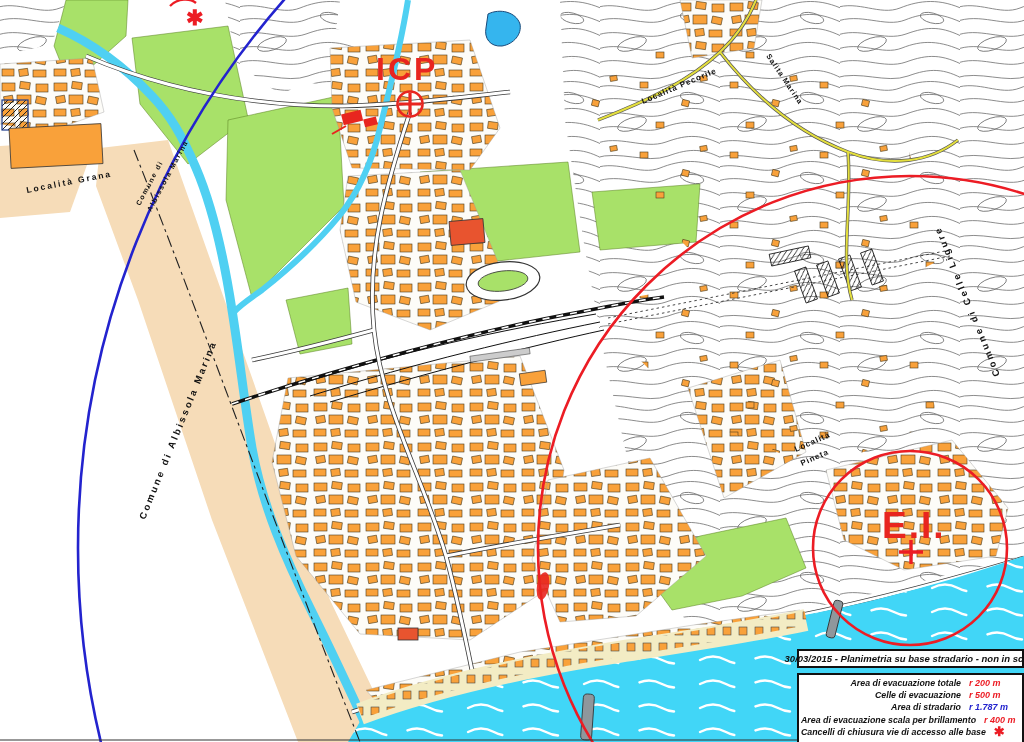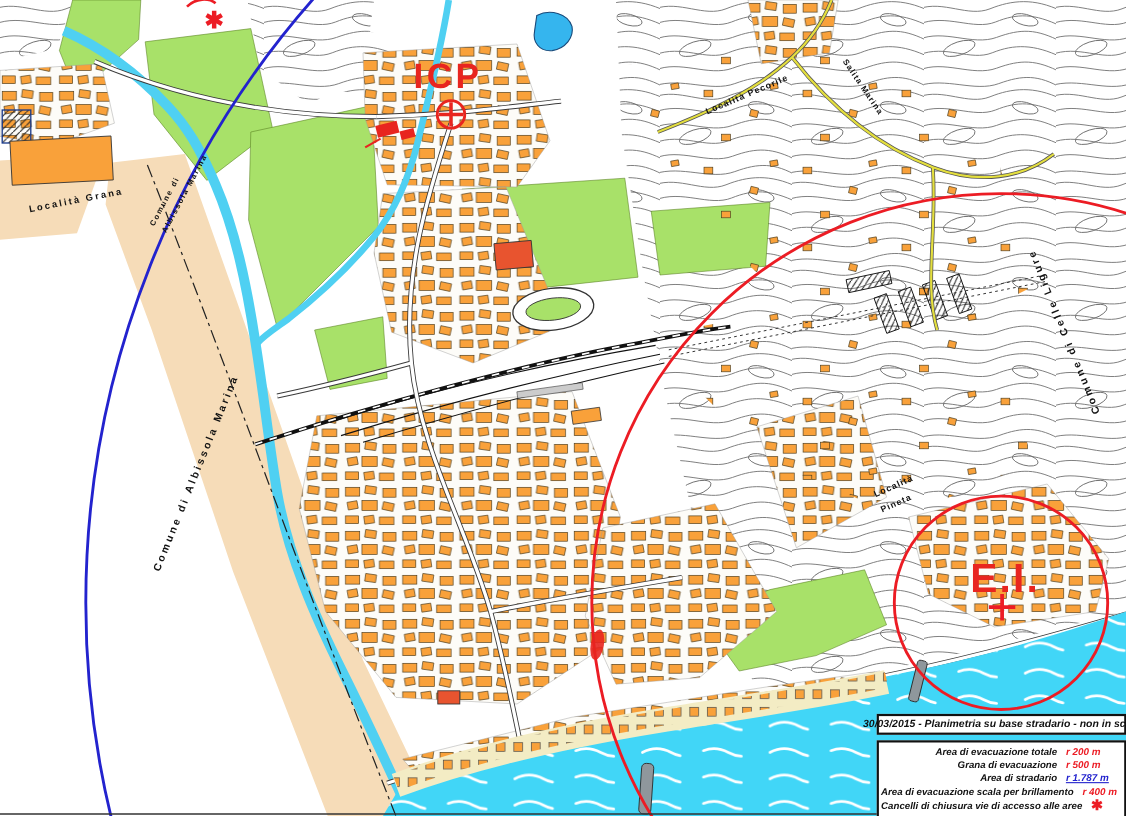--- a/index.html
+++ b/index.html
@@ -13,21 +13,21 @@
   #legend-title-box{left:797px;top:649px;width:227px;height:19px;
       display:flex;align-items:center;justify-content:center;}
   #legend-title{font:bold italic 9.5px "Liberation Sans",sans-serif;color:#111;white-space:nowrap;}
   #legend-rows-box{left:797px;top:673px;width:227px;height:84px;padding:2px 4px 2px 2px;}
   .legend-row{display:flex;align-items:center;height:12.2px;}
   .legend-row .lab{flex:0 0 160px;text-align:right;
       font:bold italic 8.8px "Liberation Sans",sans-serif;color:#111;white-space:nowrap;}
   .legend-row .val{flex:1;padding-left:8px;
       font:bold italic 9px "Liberation Sans",sans-serif;white-space:nowrap;}
   .val.red{color:#ec1c24;}
-  .val.blue{color:#2323ce;text-decoration:underline;}
+  .val.blue{color:#2323ce;}
   .val.asterisk{font-style:normal;font-size:13px;line-height:10px;color:#ec1c24;}
 </style>
 </head>
 <body>
 
 <div id="stage">
 
 <svg id="map-svg" width="1024" height="742" viewBox="0 0 1024 742">
   <defs>
     <pattern id="contours" width="120" height="80" patternUnits="userSpaceOnUse">
@@ -240,30 +240,30 @@
 
 <div class="legend-box" id="legend-title-box">
   <span id="legend-title">30/03/2015 - Planimetria su base stradario - non in scala</span>
 </div>
 <div class="legend-box" id="legend-rows-box">
   <div class="legend-row">
     <span class="lab">Area di evacuazione totale</span>
     <span class="val red">r  200 m</span>
   </div>
   <div class="legend-row">
-    <span class="lab">Grana di evacuazione</span>
+    <span class="lab">Celle di evacuazione</span>
     <span class="val red">r  500 m</span>
   </div>
   <div class="legend-row">
     <span class="lab">Area di stradario</span>
     <span class="val blue">r  1.787 m</span>
   </div>
   <div class="legend-row">
     <span class="lab">Area di evacuazione scala per brillamento</span>
     <span class="val red">r  400 m</span>
   </div>
   <div class="legend-row">
-    <span class="lab">Cancelli di chiusura vie di accesso alle aree</span>
+    <span class="lab">Cancelli di chiusura vie di accesso alle base</span>
     <span class="val asterisk">✱</span>
   </div>
 </div>
 
 </div>
 
 </body></html>

